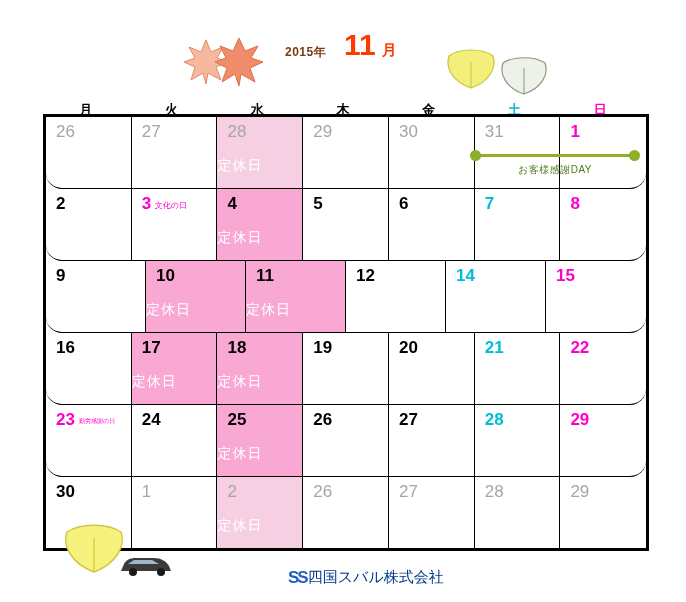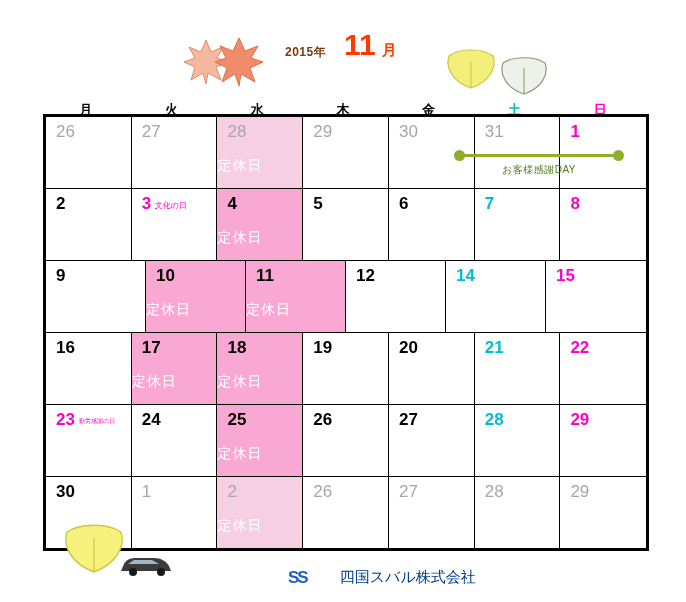--- a/index.html
+++ b/index.html
@@ -83,20 +83,21 @@
     left: 43px;
     top: 114px;
     width: 600px;
     border: 3px solid #000000;
     box-sizing: content-box;
     background: #ffffff;
   }
   .week {
     display: flex;
     height: 71px;
+    border-radius: 16px;
   }
   .week:not(:last-child) {
     border-bottom: 1px solid #000000;
   }
   .cell {
     width: 100px;
     position: relative;
     box-sizing: border-box;
   }
   .cell:not(:last-child) {
@@ -137,21 +138,21 @@
     text-align: left;
     font-size: 14px;
     color: #ffffff;
     letter-spacing: 1px;
   }
   .closed-label.dim { color: #ffffff; }
 
   
   .event-bar {
     position: absolute;
-    left: 454px;
+    left: 470px;
     top: 147px;
     width: 170px;
     height: 32px;
     pointer-events: none;
   }
   .event-line {
     position: absolute;
     left: 8px;
     top: 7px;
     width: 154px;
@@ -186,21 +187,20 @@
     top: 566px;
     width: 686px;
     height: 36px;
   }
   .logo-wrap {
     position: absolute;
     left: 288px;
     top: 2px;
     display: flex;
     align-items: center;
-    gap: 32px;
   }
   .logo-mark {
     font-size: 17px;
     font-weight: bold;
     color: #1f5fbf;
     line-height: 1;
     margin-right: 1px;
     letter-spacing: -2px;
   }
   .logo-text {

